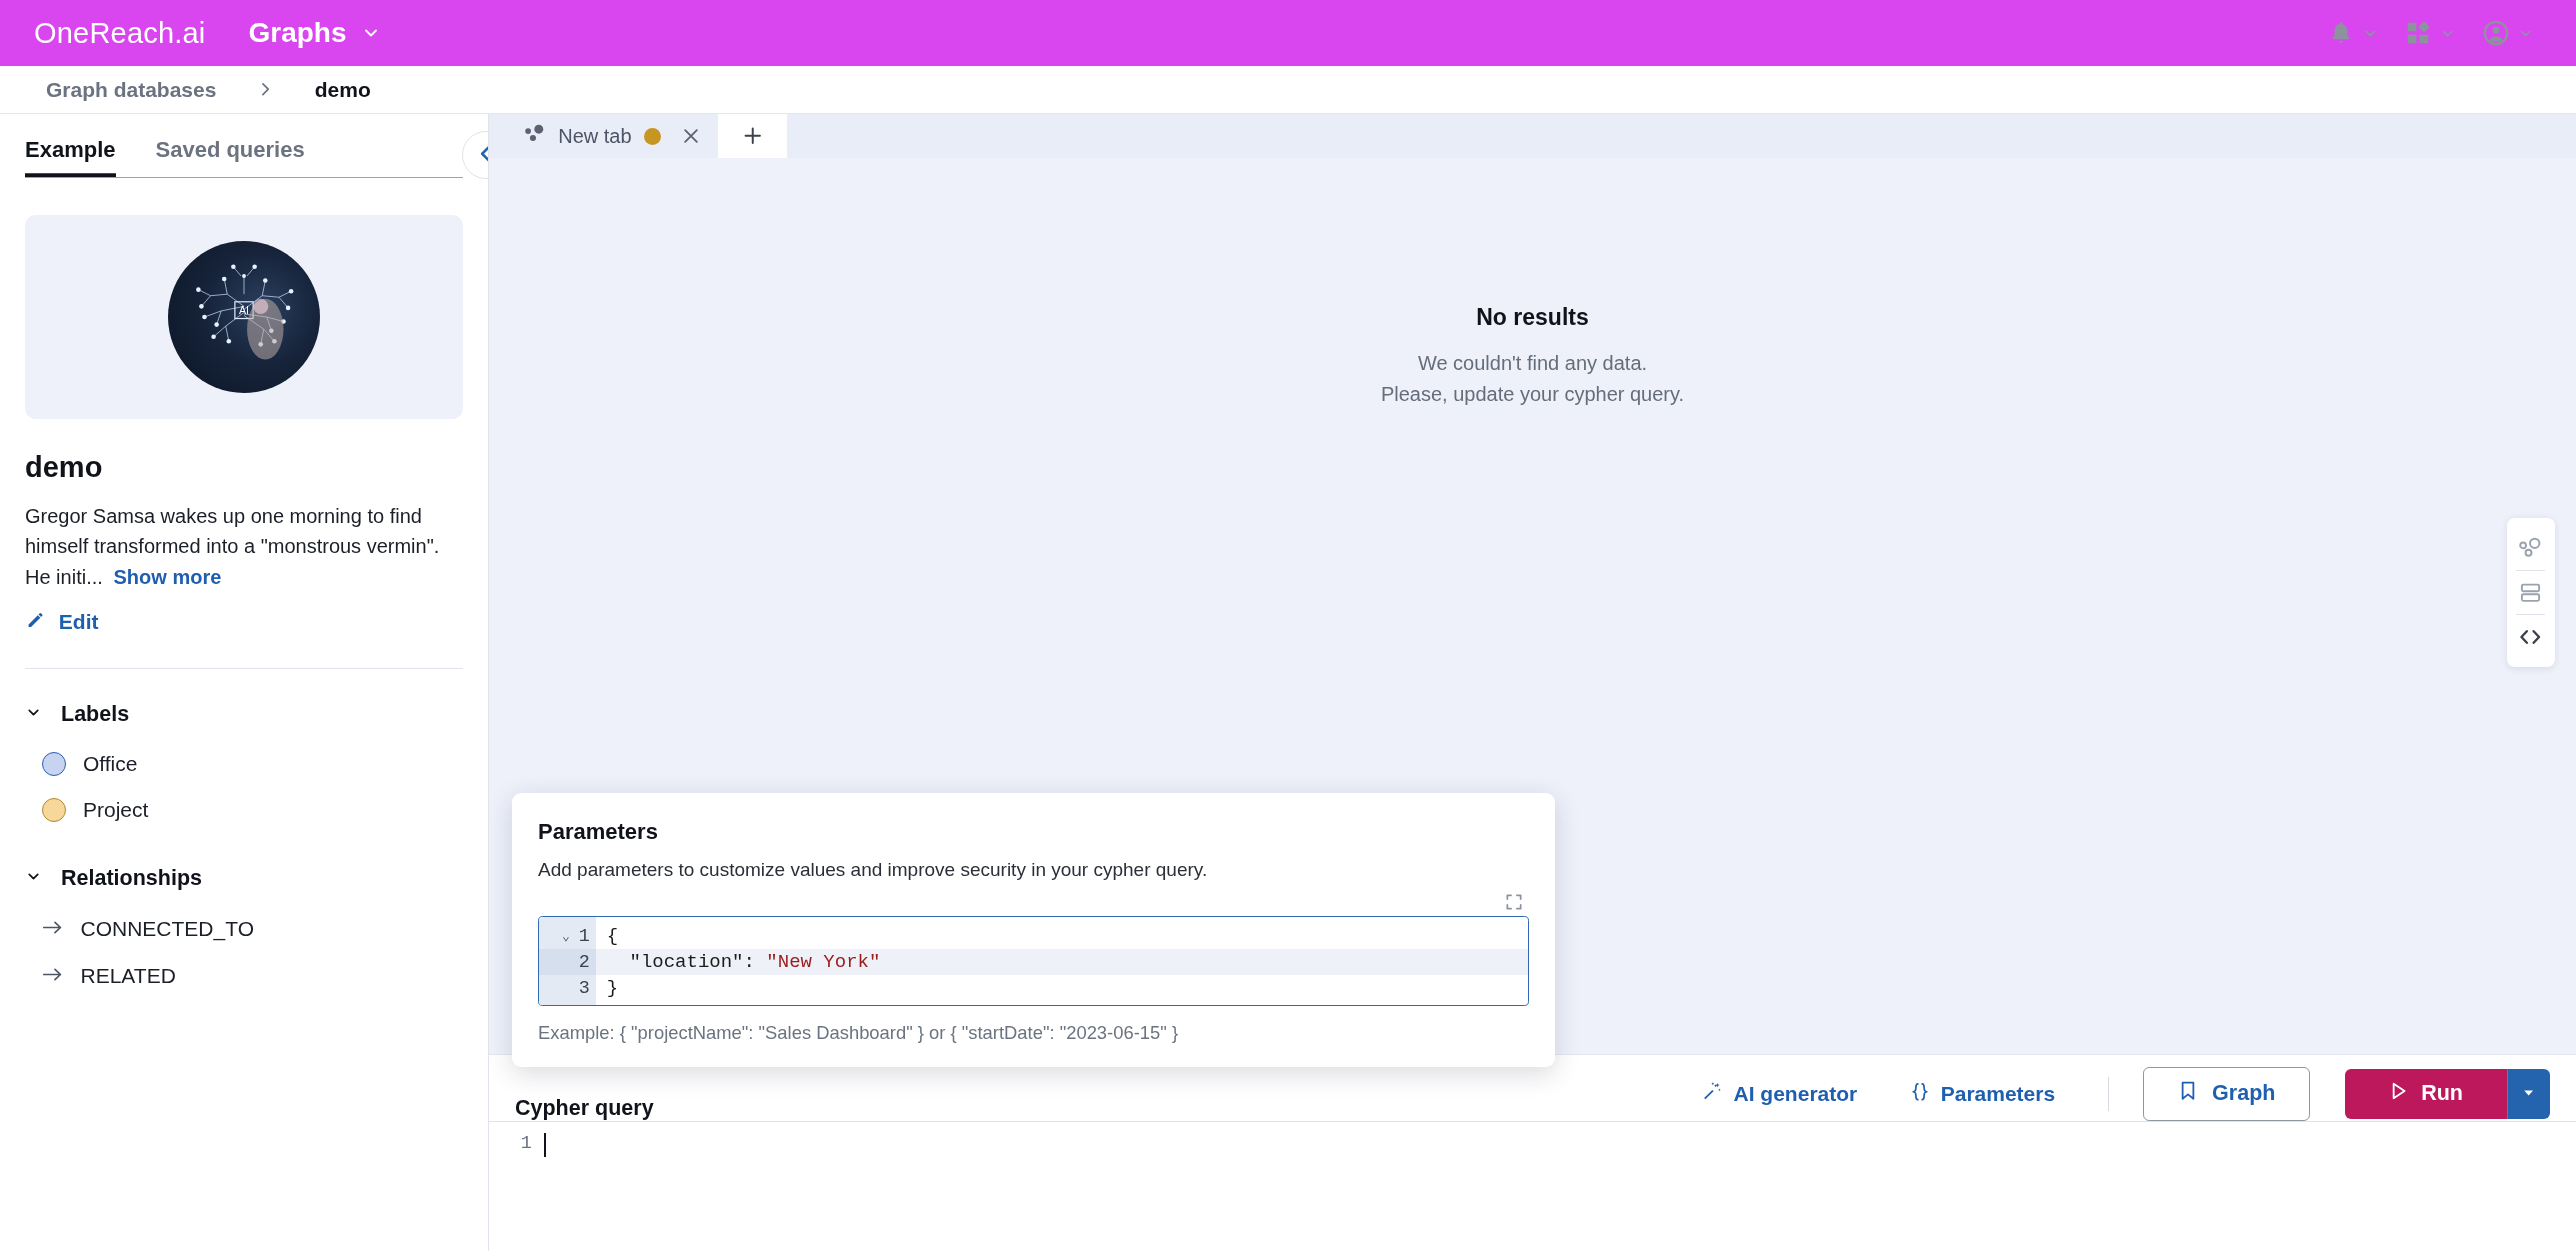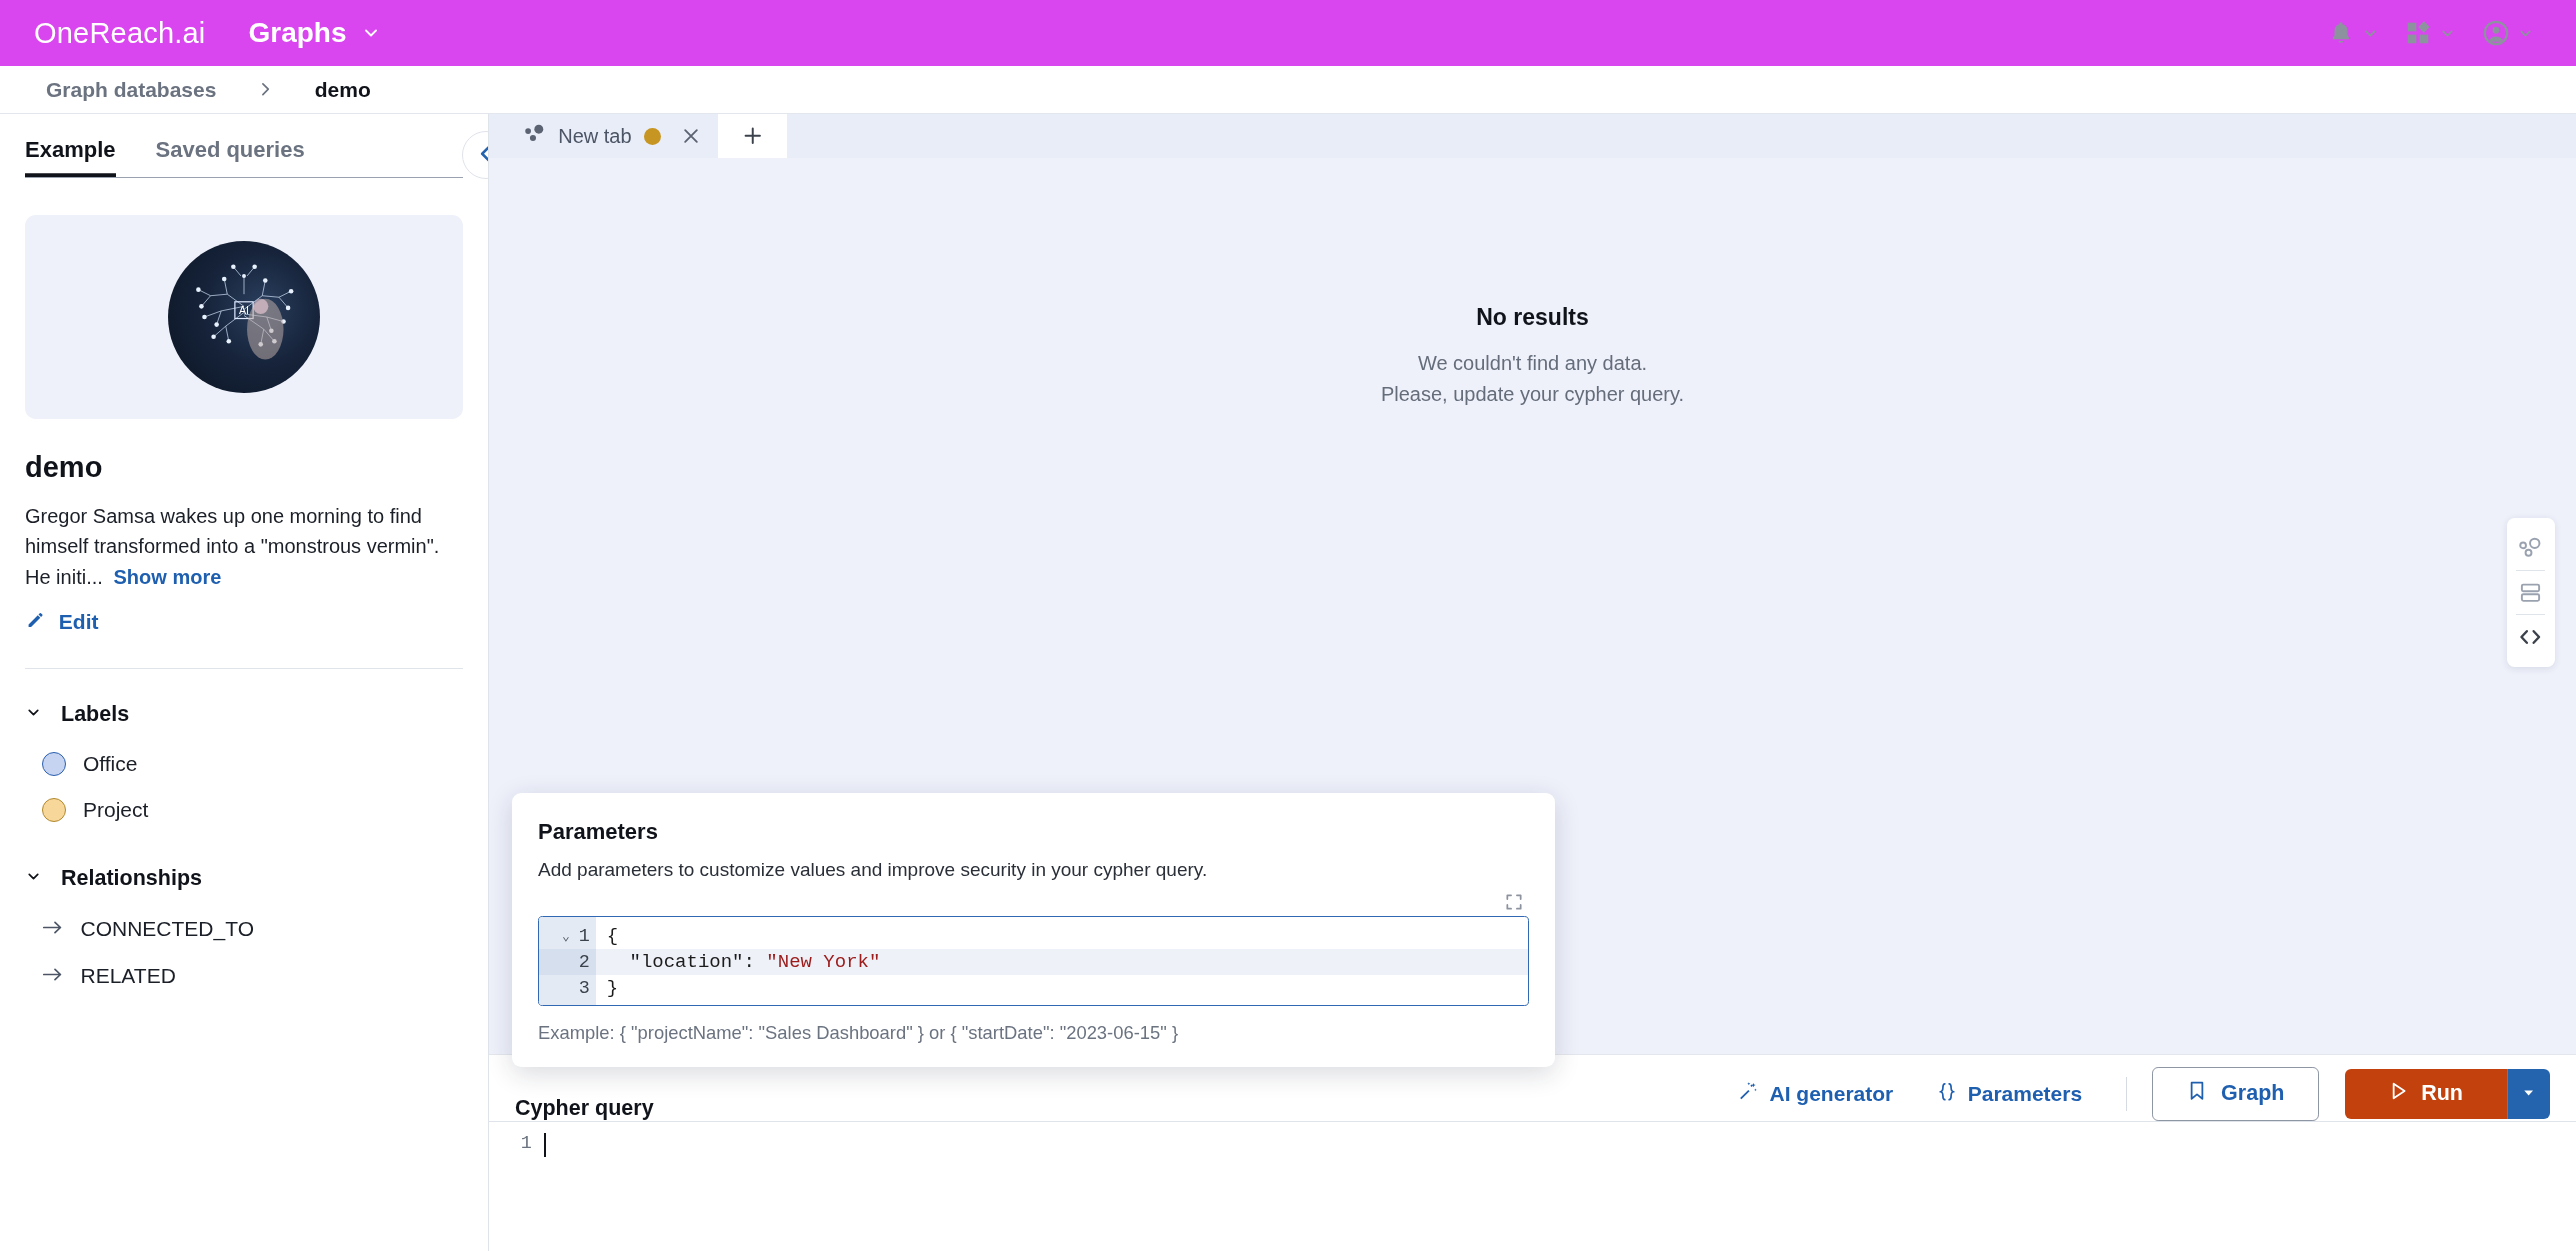--- a/index.html
+++ b/index.html
@@ -398,21 +398,21 @@
   }
   .cypher-label {
     font-size: 21.5px;
     font-weight: 700;
     color: #10131a;
   }
   .cypher-actions {
     margin-left: auto;
     display: flex;
     align-items: center;
-    gap: 7px;
+    gap: 16px;
   }
   .tool-link {
     display: flex;
     align-items: center;
     gap: 10.7px;
     color: #1f5fb0;
     font-size: 21px;
     font-weight: 700;
     padding: 7.7px 18.4px;
     cursor: pointer;
@@ -436,21 +436,21 @@
   .run-group {
     display: flex;
     margin-left: 18.4px;
     border-radius: 6.1px;
     overflow: hidden;
   }
   .btn-run {
     display: flex;
     align-items: center;
     gap: 14px;
-    background: #c2410c;
+    background: #be185d;
     color: #ffffff;
     font-size: 21.5px;
     font-weight: 700;
     padding: 12.3px 44px;
     cursor: pointer;
     white-space: nowrap;
   }
   .btn-run-caret {
     background: #2463ad;
     width: 43px;

